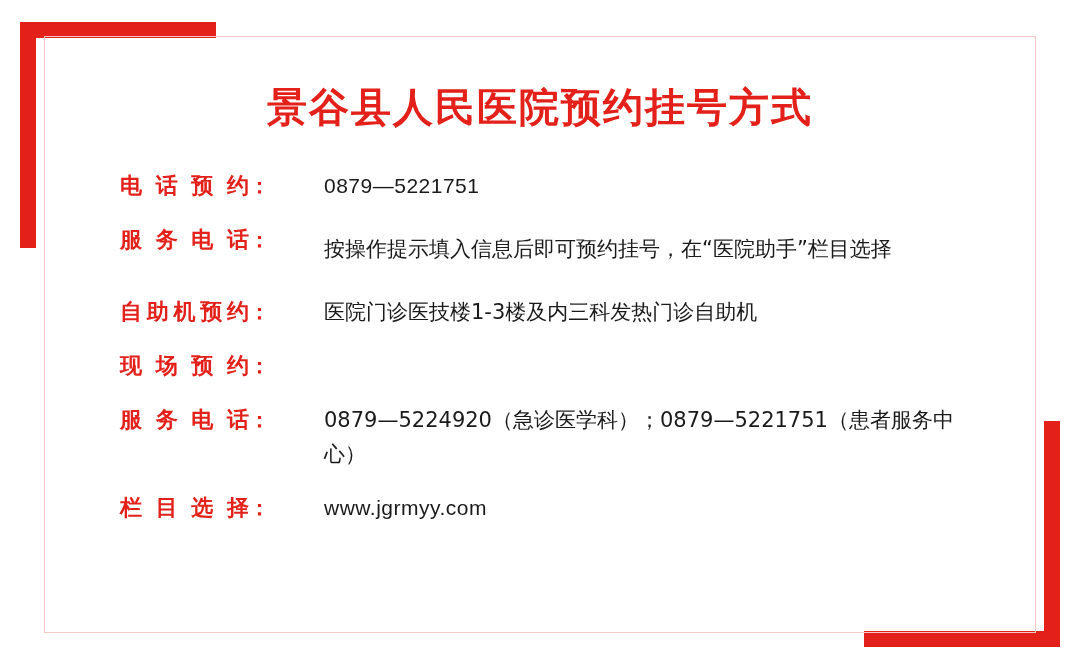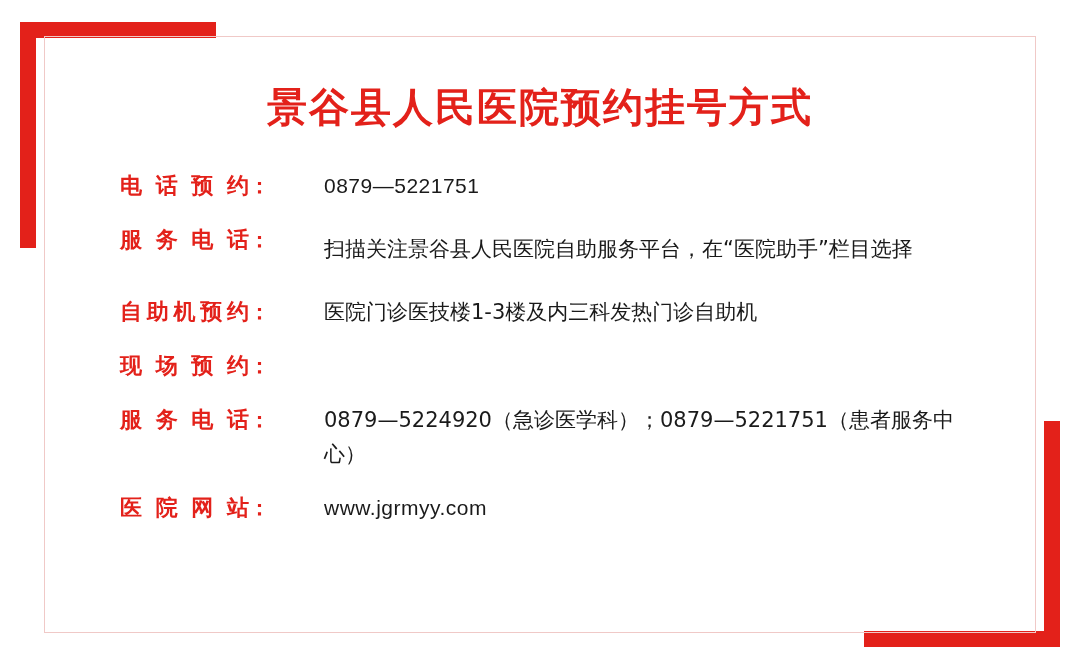--- a/index.html
+++ b/index.html
@@ -171,21 +171,21 @@
         </div>
         <div class="value latin">0879—5221751</div>
       </div>
 
       <div class="row">
         <div class="label-wrap">
           <div class="label-text">服务电话</div>
           <div class="label-colon">：</div>
         </div>
         <div class="value two-line">
-          <span>扫描关注景谷县人民医院自助服务平台，在“医院助手”栏目选择</span>
+          <span>按操作提示填入信息后即可预约挂号，在“医院助手”栏目选择</span>
         </div>
       </div>
 
       <div class="row">
         <div class="label-wrap">
           <div class="label-text">自助机预约</div>
           <div class="label-colon">：</div>
         </div>
         <div class="value">医院门诊医技楼1-3楼及内三科发热门诊自助机</div>
       </div>
@@ -200,21 +200,21 @@
       <div class="row">
         <div class="label-wrap">
           <div class="label-text">服务电话</div>
           <div class="label-colon">：</div>
         </div>
         <div class="value">0879—5224920（急诊医学科）；0879—5221751（患者服务中心）</div>
       </div>
 
       <div class="row">
         <div class="label-wrap">
-          <div class="label-text">医院网站</div>
+          <div class="label-text">栏目选择</div>
           <div class="label-colon">：</div>
         </div>
         <div class="value latin">www.jgrmyy.com</div>
       </div>
 
     </div>
   </div>
 </div>
 
 </body></html>

